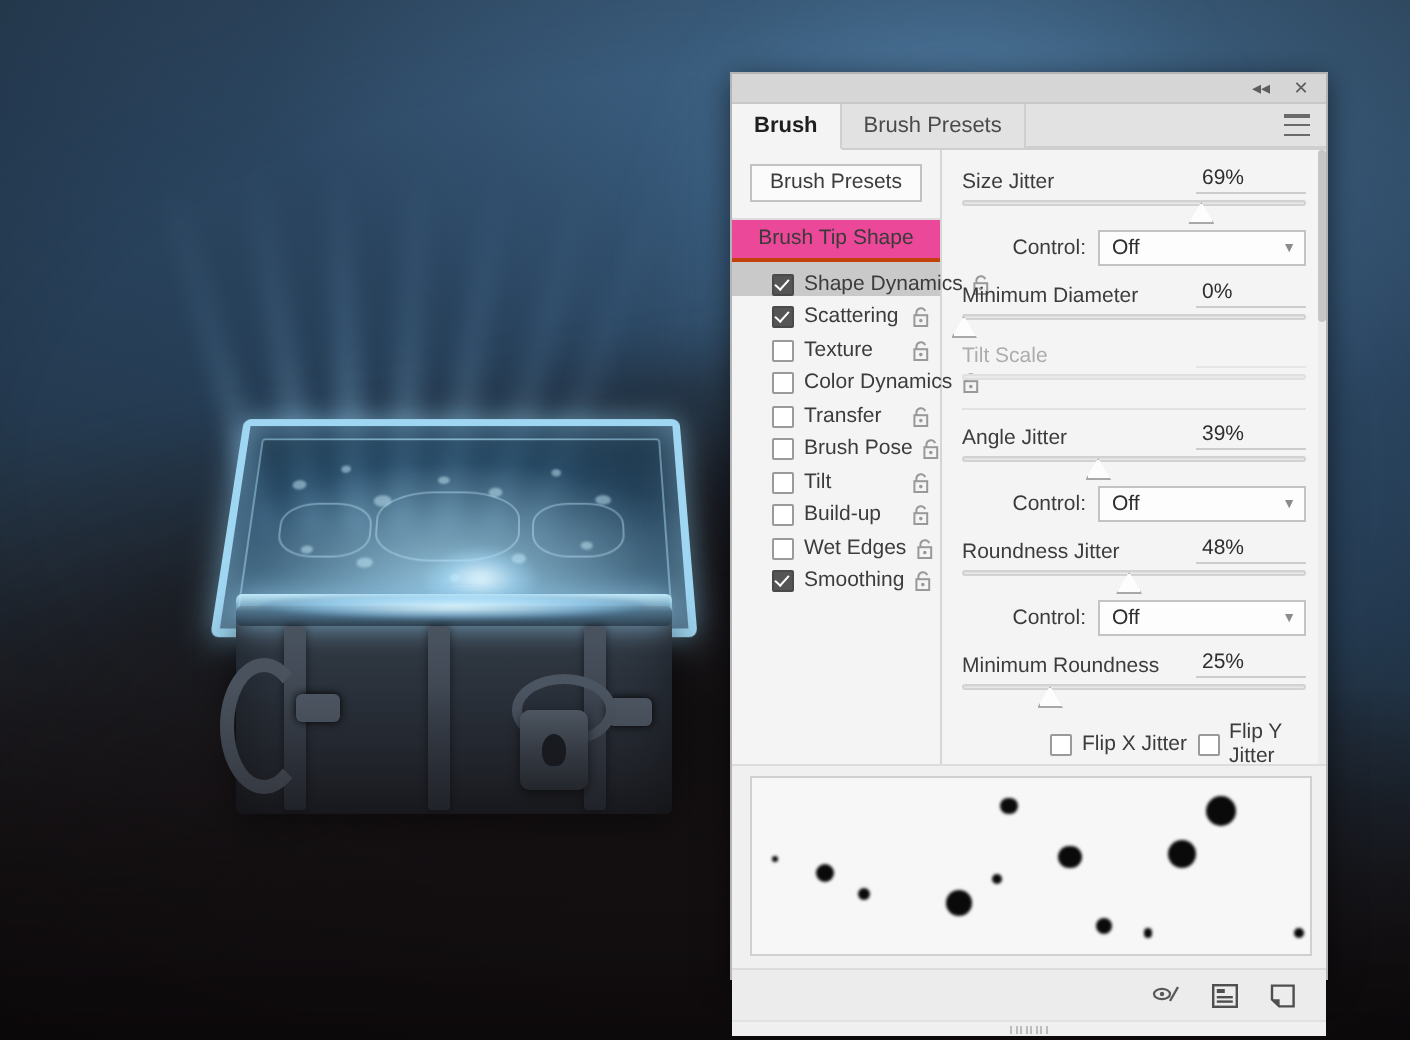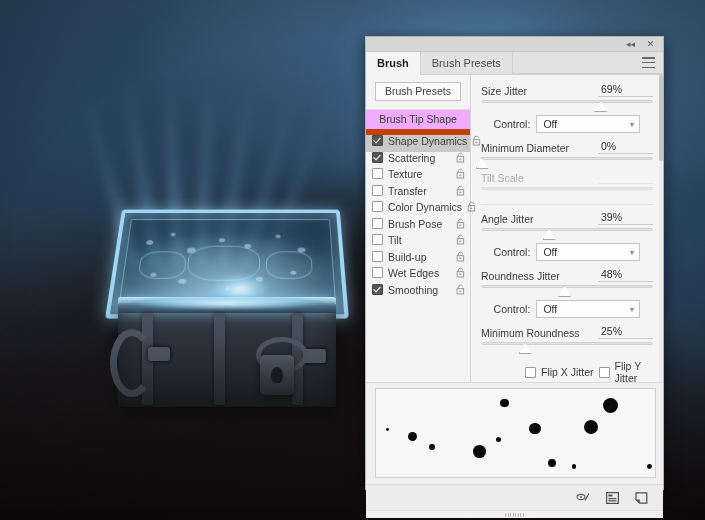--- a/index.html
+++ b/index.html
@@ -95,23 +95,23 @@
   .burger span{display:block;height:1.5px;background:#6a6a6a;}
 
   .body{display:flex;height:307px;background:#f4f4f4;}
 
   
   .leftcol{width:104px;border-right:1px solid #d5d5d5;background:#f4f4f4;
     display:flex;flex-direction:column;padding-top:7px;}
   .presetbtn{margin:0 auto 8px auto;width:84px;height:17px;line-height:17px;text-align:center;
     background:#fbfbfb;border:1px solid #c2c2c2;font-size:10.5px;color:#3c3c3c;cursor:pointer;}
   .tipshape{height:19px;line-height:19px;text-align:center;font-size:10.5px;color:#3a3a3a;
-    background:#f0abfc;border-top:1px solid #dcdcdc;border-bottom:6px solid #c2410c;cursor:pointer;}
+    background:#ec4899;border-top:1px solid #dcdcdc;border-bottom:2px solid #c2410c;cursor:pointer;}
   .dynlist{flex:1;background:#f4f4f4;}
-  .dyn{height:16.5px;display:flex;align-items:flex-start;padding:0 5px 0 6px;cursor:pointer;gap:5px;}
+  .dyn{height:16.5px;display:flex;align-items:flex-end;padding:0 5px 0 20px;cursor:pointer;gap:5px;}
   .dyn.sel{background:#c9c9c9;}
   .cb{width:9px;height:9px;border:1px solid #9a9a9a;background:#fff;flex:0 0 auto;
     position:relative;border-radius:1px;}
   .cb.on{background:#555;border-color:#4a4a4a;}
   .cb.on:after{content:"";position:absolute;left:2px;top:0px;width:3px;height:6px;
     border:solid #fff;border-width:0 1.4px 1.4px 0;transform:rotate(42deg);}
   .dyn .nm{flex:1;font-size:10.5px;color:#3c3c3c;white-space:nowrap;}
   .lockico{width:9px;height:11px;flex:0 0 auto;opacity:.72;}
 
   
@@ -121,21 +121,21 @@
   .rowlab .l.dim{color:#adadad;}
   .valbox{font-size:10.5px;color:#2e2e2e;min-width:52px;text-align:left;
     border-bottom:1px solid #cccccc;padding:0 0 1px 3px;cursor:text;}
   .track{position:relative;height:12px;margin:2px 0 4px 0;}
   .track .bar{position:absolute;left:0;right:0;top:1px;height:3px;border-radius:2px;
     background:linear-gradient(180deg,#dcdcdc,#ececec);border:1px solid #d2d2d2;box-sizing:border-box;}
   .track .bar.dim{background:#e9e9e9;border-color:#e0e0e0;}
   .knob{position:absolute;top:2px;width:11px;height:9px;margin-left:-5.5px;
     background:#fdfdfd;border:1px solid #a8a8a8;
     clip-path:polygon(50% 0%, 100% 100%, 0% 100%);cursor:pointer;}
-  .ctrlrow{display:flex;align-items:center;justify-content:center;gap:6px;margin:3px 0 7px 0;}
+  .ctrlrow{display:flex;align-items:center;justify-content:flex-end;gap:6px;margin:3px 0 7px 0;}
   .ctrlrow .cl{font-size:10.5px;color:#3c3c3c;}
   .select{width:92px;height:16px;background:#fdfdfd;border:1px solid #c3c3c3;
     display:flex;align-items:center;justify-content:space-between;padding:0 4px 0 6px;
     font-size:10.5px;color:#2e2e2e;cursor:pointer;}
   .caret{font-size:7px;color:#8c8c8c;}
   .sep{height:1px;background:#e2e2e2;margin:6px 0;}
   .flips{display:flex;gap:0;margin-top:7px;font-size:10.5px;color:#3c3c3c;}
   .flipitem{display:flex;align-items:center;gap:5px;cursor:pointer;}
   .flipitem.a{width:92px;padding-left:44px;}
   .flipitem.b{margin-left:0;}
@@ -266,30 +266,30 @@
               <span class="cb"></span>
               <span class="nm">Texture</span>
               <span class="lockico"><svg width="9" height="11" viewBox="0 0 9 11">
                   <path d="M2.2 4.6 V3.1 a2.3 2.3 0 0 1 4.4 -0.5" fill="none" stroke="#777" stroke-width="1"></path>
                   <rect x="1.2" y="4.6" width="6.4" height="5.4" fill="none" stroke="#777" stroke-width="1"></rect>
                   <circle cx="4.4" cy="7.3" r="0.9" fill="#777"></circle>
                 </svg></span>
             </div>
             <div class="dyn">
               <span class="cb"></span>
+              <span class="nm">Color Dynamics</span>
+              <span class="lockico"><svg width="9" height="11" viewBox="0 0 9 11">
+                  <path d="M2.2 4.6 V3.1 a2.3 2.3 0 0 1 4.4 -0.5" fill="none" stroke="#777" stroke-width="1"></path>
+                  <rect x="1.2" y="4.6" width="6.4" height="5.4" fill="none" stroke="#777" stroke-width="1"></rect>
+                  <circle cx="4.4" cy="7.3" r="0.9" fill="#777"></circle>
+                </svg></span>
+            </div>
+            <div class="dyn">
+              <span class="cb"></span>
               <span class="nm">Transfer</span>
-              <span class="lockico"><svg width="9" height="11" viewBox="0 0 9 11">
-                  <path d="M2.2 4.6 V3.1 a2.3 2.3 0 0 1 4.4 -0.5" fill="none" stroke="#777" stroke-width="1"></path>
-                  <rect x="1.2" y="4.6" width="6.4" height="5.4" fill="none" stroke="#777" stroke-width="1"></rect>
-                  <circle cx="4.4" cy="7.3" r="0.9" fill="#777"></circle>
-                </svg></span>
-            </div>
-            <div class="dyn">
-              <span class="cb"></span>
-              <span class="nm">Color Dynamics</span>
               <span class="lockico"><svg width="9" height="11" viewBox="0 0 9 11">
                   <path d="M2.2 4.6 V3.1 a2.3 2.3 0 0 1 4.4 -0.5" fill="none" stroke="#777" stroke-width="1"></path>
                   <rect x="1.2" y="4.6" width="6.4" height="5.4" fill="none" stroke="#777" stroke-width="1"></rect>
                   <circle cx="4.4" cy="7.3" r="0.9" fill="#777"></circle>
                 </svg></span>
             </div>
             <div class="dyn">
               <span class="cb"></span>
               <span class="nm">Brush Pose</span>
               <span class="lockico"><svg width="9" height="11" viewBox="0 0 9 11">

